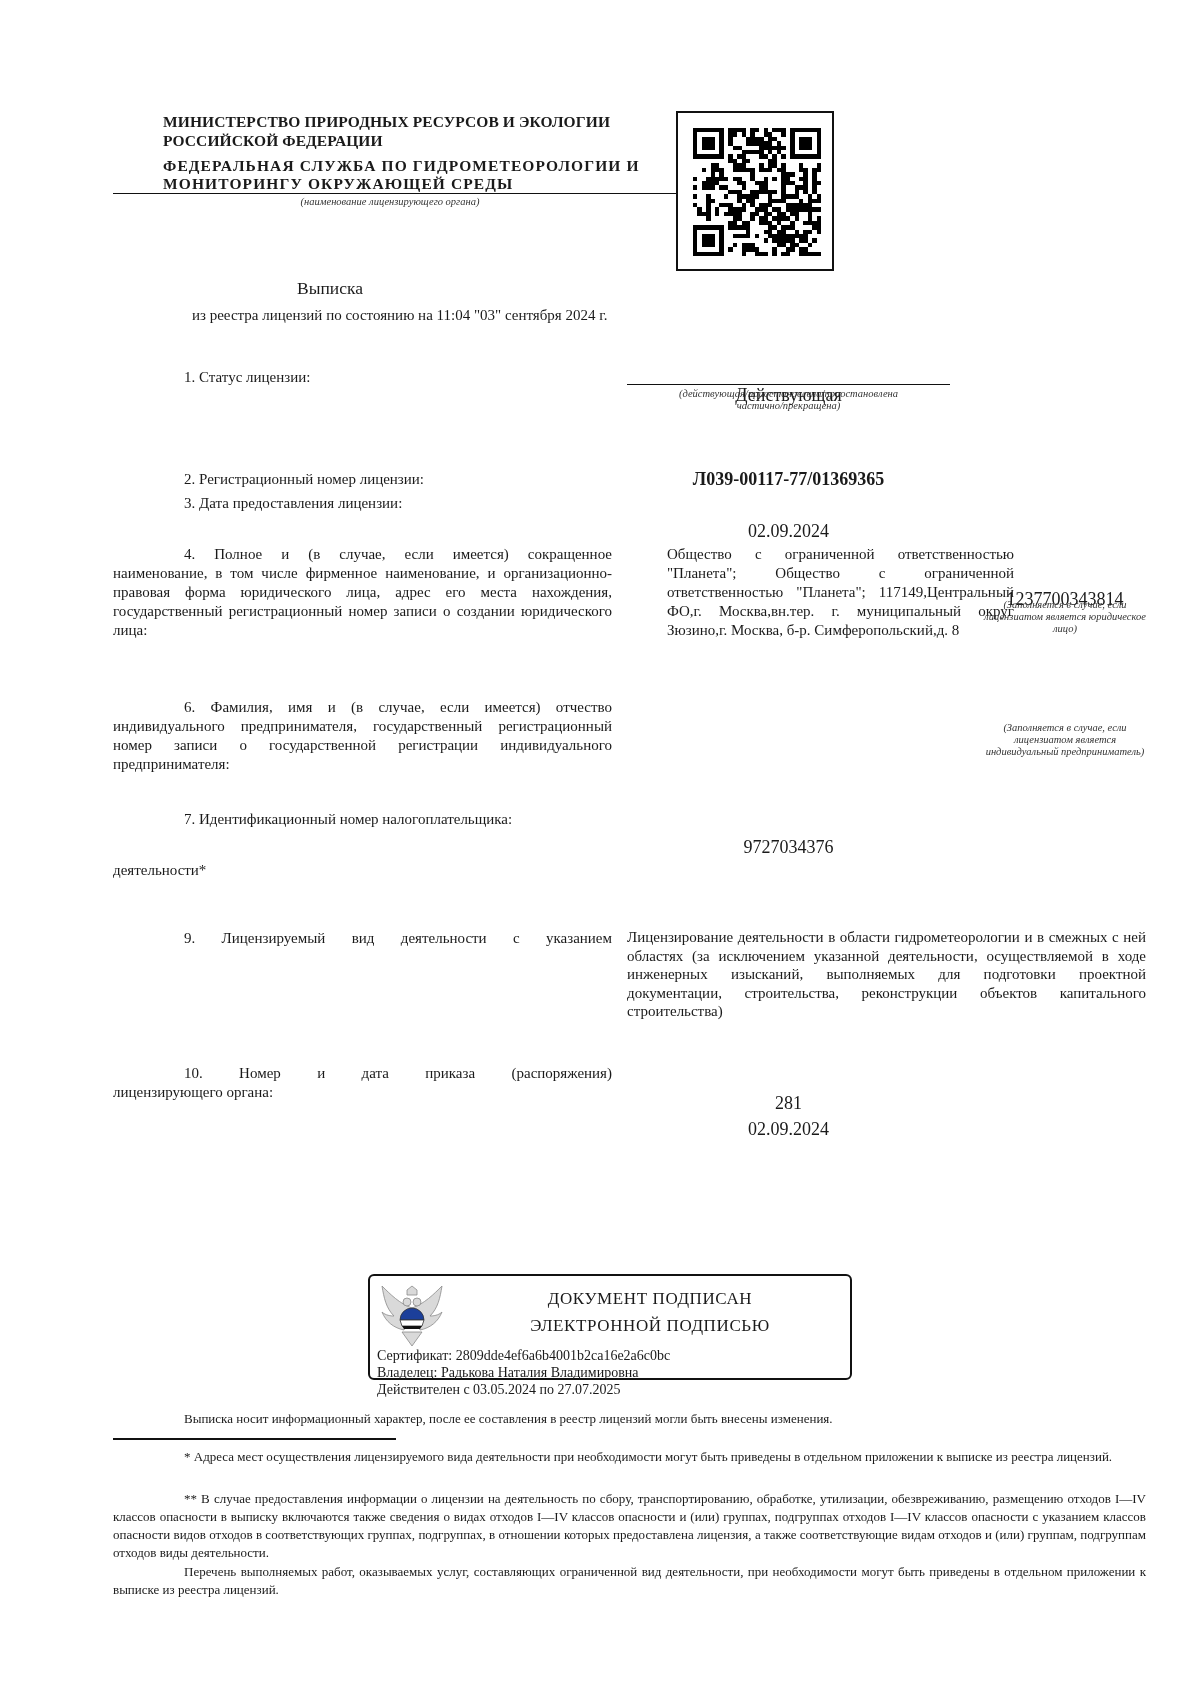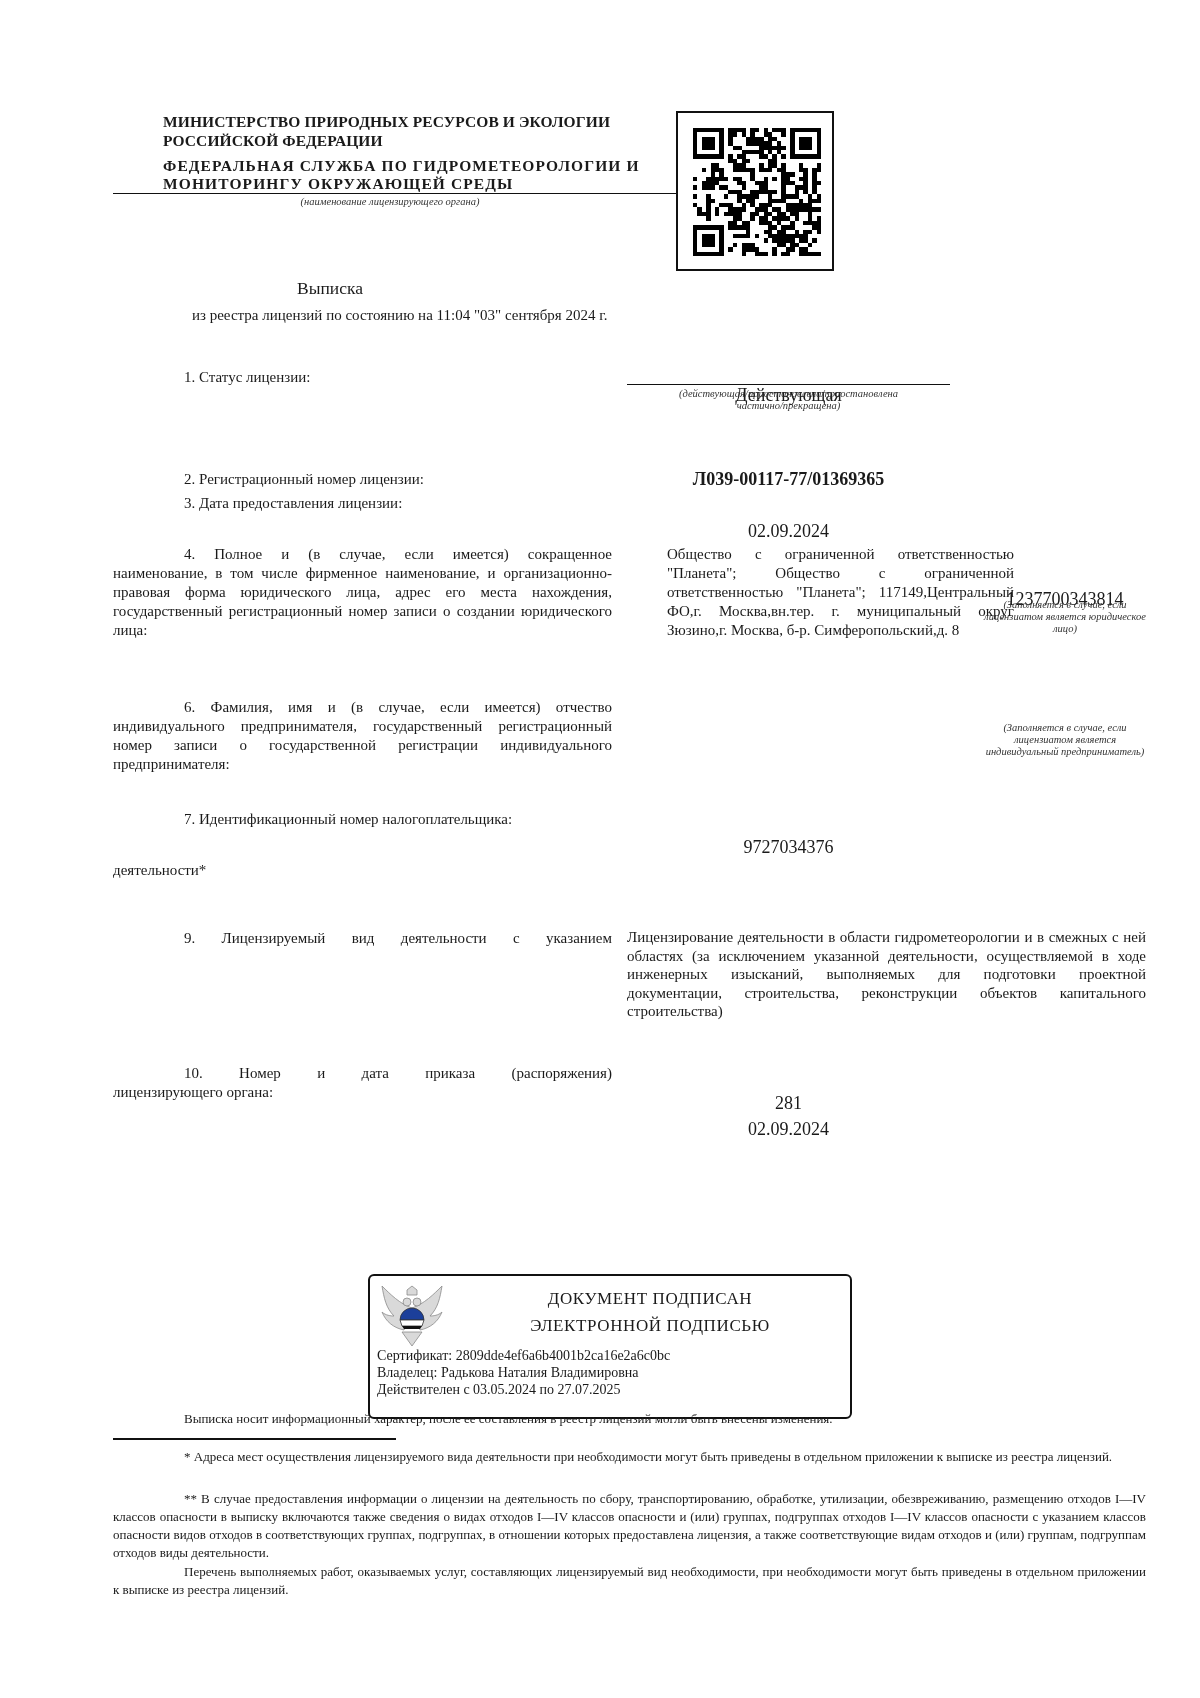--- a/index.html
+++ b/index.html
@@ -11,21 +11,21 @@
   .caption { font-style:italic; font-size:10.5px; color:#333; text-align:center; }
   .qr-box { left:676px; top:111px; width:158px; height:160px; border:2px solid #111; box-sizing:border-box; background:#fff; }
   .qr-box svg { position:absolute; left:15px; top:15px; }
   .title { left:297px; top:278px; font-size:17.5px; }
   .subtitle { left:192px; top:307px; font-size:15px; white-space:nowrap; }
   .lbl { font-size:15px; line-height:19px; }
   .just { text-align:justify; text-align-last:left; }
   .val { font-size:18px; line-height:19px; text-align:center;margin-top:28px; }
   .note { font-style:italic; font-size:10.5px; line-height:12px; color:#333; text-align:center; }
   .status-line { left:627px; top:384px; width:323px; border-top:1.6px solid #111; }
-  .sig-box { left:368px; top:1274px; width:484px; height:145px; border:2.2px solid #111; border-radius:6px; box-sizing:border-box; background:#fff;
+  .sig-box { left:368px; top:1274px; width:484px; height:106px; border:2.2px solid #111; border-radius:6px; box-sizing:border-box; background:#fff;
              font-family:"DejaVu Sans", "Liberation Sans", sans-serif; }
   .sig-title { position:absolute; left:110px; width:340px; text-align:center; font-family:"Liberation Serif", serif; font-size:17px; letter-spacing:0.6px; }
   .sig-line { position:absolute; left:7px; font-family:"Liberation Serif", serif; font-size:14px; white-space:nowrap; }
   .fn { font-size:13px; line-height:18px; text-align:justify; }
   .fn-rule { left:113px; top:1438px; width:283px; border-top:2.4px solid #111; }
 </style>
 </head>
 <body>
 
 <div class="abs hdr" style="top:113px;">МИНИСТЕРСТВО ПРИРОДНЫХ РЕСУРСОВ И ЭКОЛОГИИ</div>
@@ -452,13 +452,13 @@
   <div class="sig-line" style="top:72px;">Сертификат: 2809dde4ef6a6b4001b2ca16e2a6c0bc</div>
   <div class="sig-line" style="top:89px;">Владелец: Радькова Наталия Владимировна</div>
   <div class="sig-line" style="top:106px;">Действителен с 03.05.2024 по 27.07.2025</div>
 </div>
 
 <div class="abs" style="left:184px; top:1411px; font-size:13px; white-space:nowrap;">Выписка носит информационный характер, после ее составления в реестр лицензий могли быть внесены изменения.</div>
 <div class="abs fn-rule"></div>
 
 <div class="abs fn" style="left:113px; top:1448px; width:1033px; text-indent:71px;">* Адреса мест осуществления лицензируемого вида деятельности при необходимости могут быть приведены в отдельном приложении к выписке из реестра лицензий.</div>
 <div class="abs fn" style="left:113px; top:1490px; width:1033px; text-indent:71px;">** В случае предоставления информации о лицензии на деятельность по сбору, транспортированию, обработке, утилизации, обезвреживанию, размещению отходов I—IV классов опасности в выписку включаются также сведения о видах отходов I—IV классов опасности и (или) группах, подгруппах отходов I—IV классов опасности с указанием классов опасности видов отходов в соответствующих группах, подгруппах, в отношении которых предоставлена лицензия, а также соответствующие видам отходов и (или) группам, подгруппам отходов виды деятельности.</div>
-<div class="abs fn" style="left:113px; top:1563px; width:1033px; text-indent:71px;">Перечень выполняемых работ, оказываемых услуг, составляющих лицензируемый вид необходимости, при необходимости могут быть приведены в отдельном приложении к выписке из реестра лицензий.</div>
+<div class="abs fn" style="left:113px; top:1563px; width:1033px; text-indent:71px;">Перечень выполняемых работ, оказываемых услуг, составляющих ограниченной вид деятельности, при необходимости могут быть приведены в отдельном приложении к выписке из реестра лицензий.</div>
 
 </body></html>

